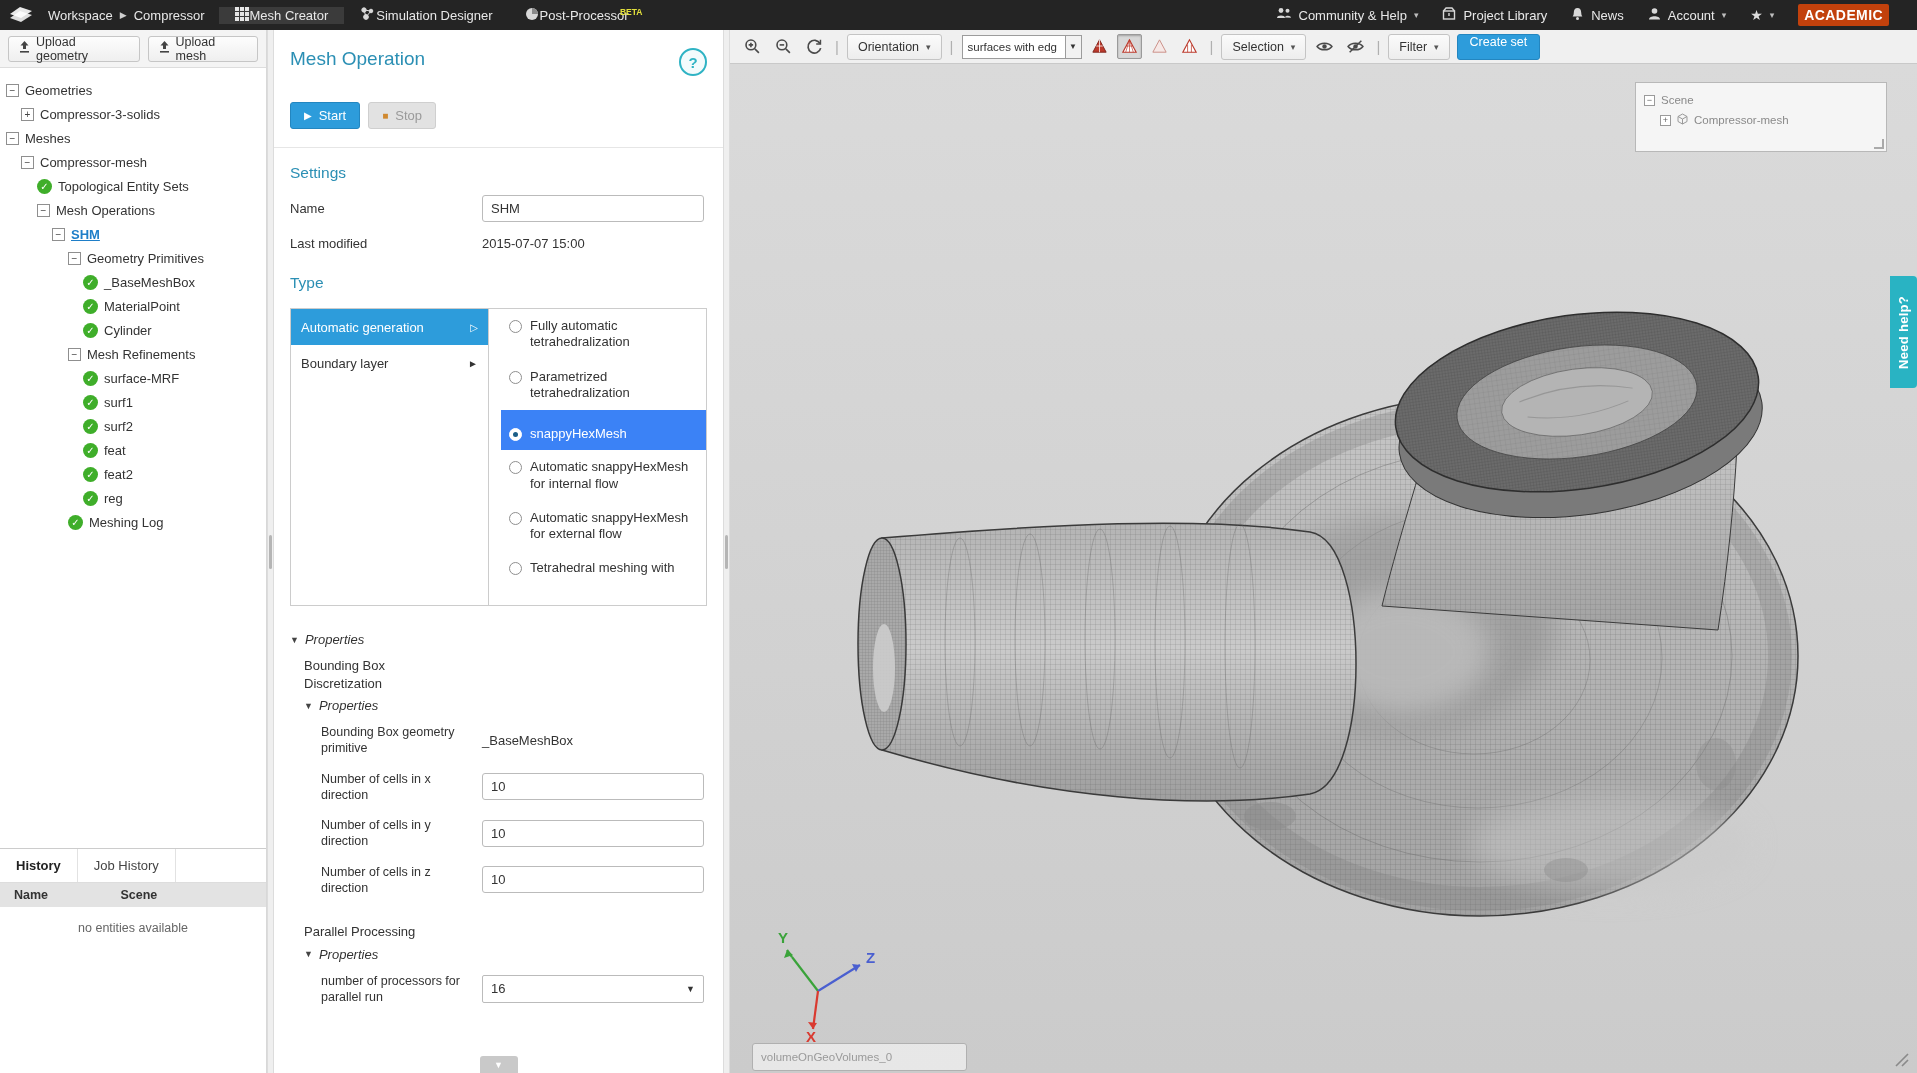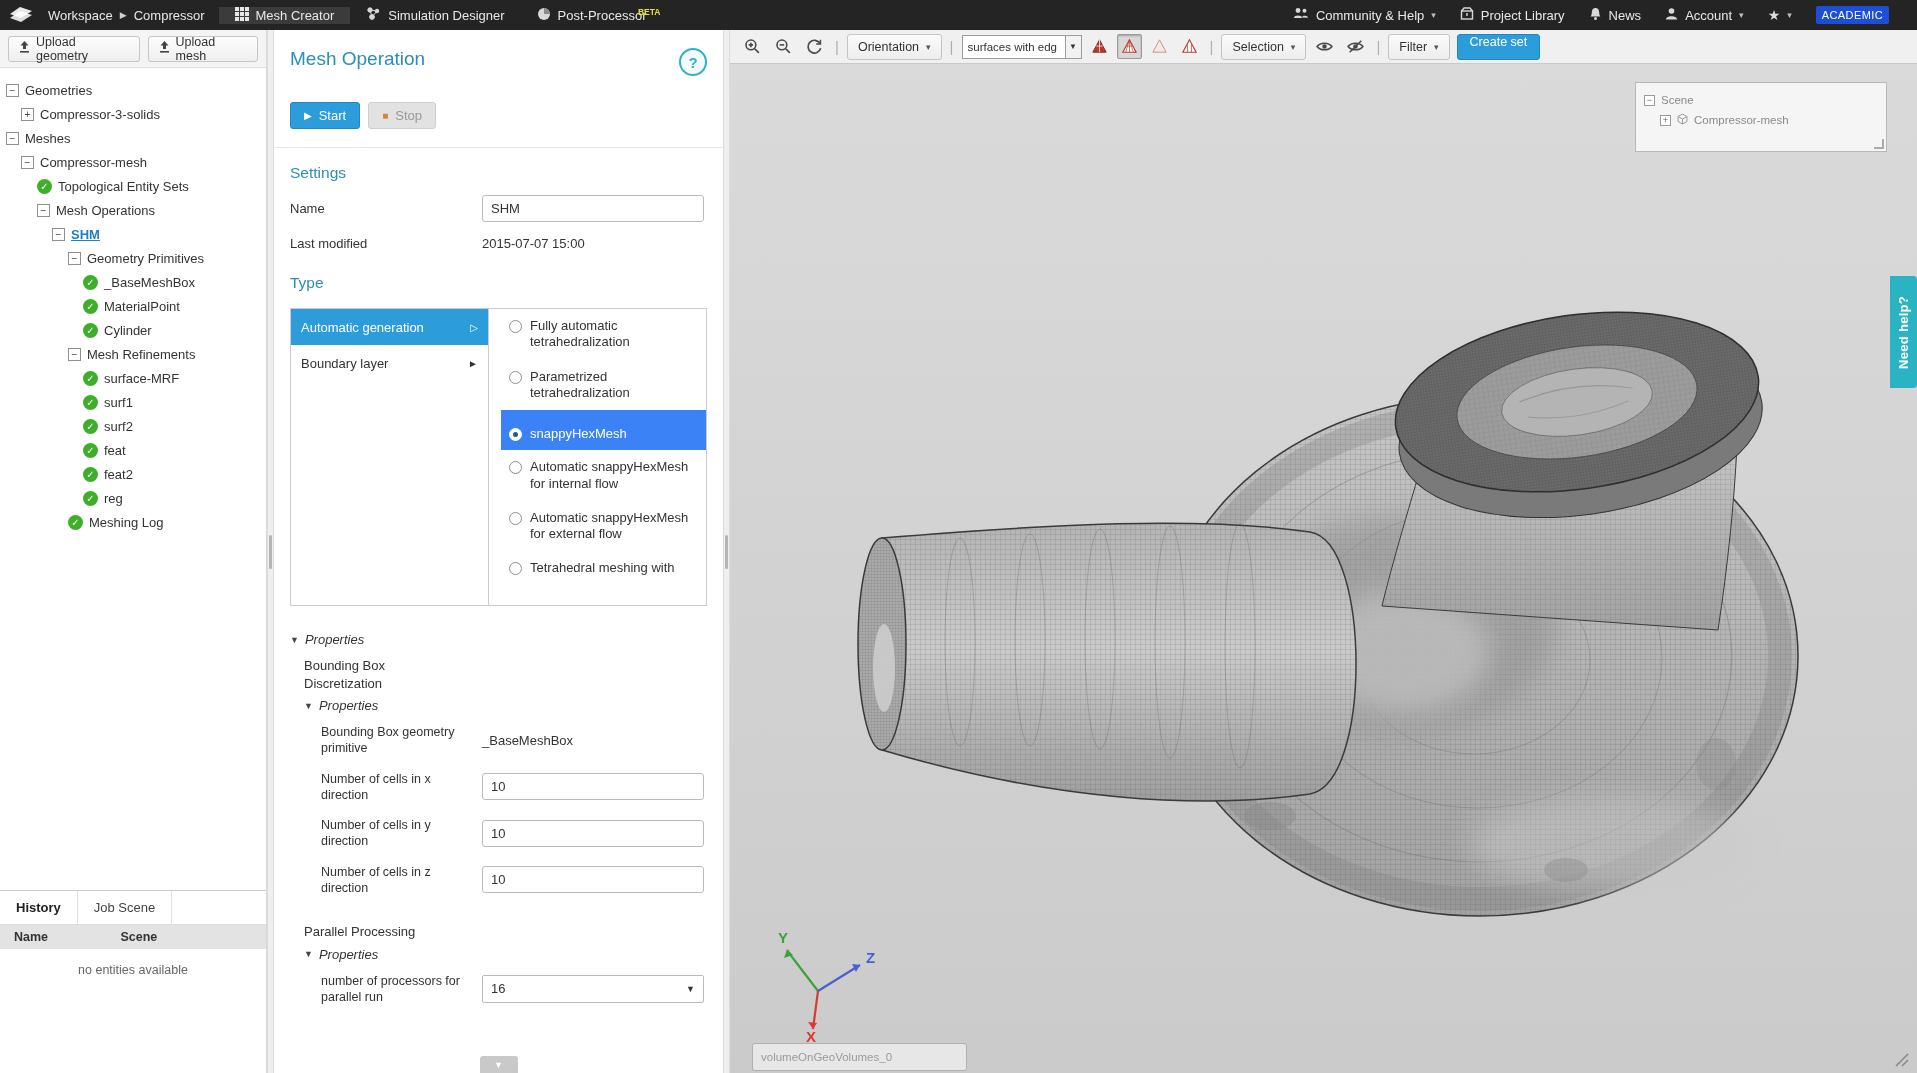--- a/index.html
+++ b/index.html
@@ -4,27 +4,27 @@
 <style>
   * { margin:0; padding:0; box-sizing:border-box; }
   html,body { width:1917px; height:1073px; overflow:hidden; font-family:"Liberation Sans", sans-serif; background:#fff; }
 
   
   #topbar { position:absolute; top:0; left:0; right:0; height:30px; background:#242424; display:flex; align-items:center; color:#e8e8e8; font-size:13px; z-index:50; }
   .tb-left { display:flex; align-items:center; }
   .logo { display:flex; align-items:center; padding:0 10px 0 8px; }
   .crumb { display:flex; align-items:center; gap:7px; padding:0 14px 0 4px; white-space:nowrap; }
   .crumb-arrow { font-size:9px; color:#cfcfcf; }
-  .tb-tab { display:flex; align-items:center; gap:7px; padding:0 16px; cursor:pointer; white-space:nowrap; position:relative; }
+  .tb-tab { display:flex; align-items:center; gap:1px; padding:0 16px; cursor:pointer; white-space:nowrap; position:relative; }
   .tb-tab.active { background:#3b3b3b; }
   .beta { position:absolute; top:0px; right:2px; font-size:8.5px; color:#e3e03c; font-weight:bold; }
   .tb-right { margin-left:auto; display:flex; align-items:center; gap:24px; padding-right:28px; }
   .tb-item { display:flex; align-items:center; gap:7px; white-space:nowrap; cursor:pointer; }
   .caret { font-size:9px; color:#bdbdbd; }
-  .academic { background:#1d4ed8; color:#fff; font-size:11px; font-weight:normal; padding:3px 6px; border-radius:2px; letter-spacing:.4px; }
+  .academic { background:#c2410c; color:#fff; font-size:14px; font-weight:bold; padding:3px 6px; border-radius:2px; letter-spacing:.4px; }
   .tb-star { font-size:14px; color:#ddd; }
 
   
   #sidebar { position:absolute; top:30px; left:0; width:267px; bottom:0; background:#fff; border-right:1px solid #d8d8d8; }
   .vresizer { position:absolute; top:30px; bottom:0; width:7px; background:#efefef; border-left:1px solid #dcdcdc; border-right:1px solid #dcdcdc; z-index:30; }
   #resizer-left { left:267px; }
   #resizer-right { left:723px; }
   .grip { position:absolute; top:50%; left:1px; width:3px; height:34px; background:#b5b5b5; border-radius:2px; transform:translateY(-50%); }
   #panel { position:absolute; top:30px; left:274px; width:449px; bottom:0; background:#fff; overflow:hidden; }
   #viewport { position:absolute; top:30px; left:730px; right:0; bottom:0; background:#d6d6d6; }
@@ -33,21 +33,21 @@
   .upload-bar { height:38px; background:#f4f4f4; border-bottom:1px solid #ddd; display:flex; align-items:center; gap:8px; padding:0 8px; }
   .upload-btn { display:flex; align-items:center; gap:6px; height:26px; padding:0 10px; font-size:12.5px; color:#333; background:linear-gradient(#fdfdfd,#efefef); border:1px solid #c6c6c6; border-radius:3px; cursor:pointer; }
   #tree { padding-top:10px; overflow:hidden; }
   .trow { display:flex; align-items:center; gap:6px; height:24px; font-size:13px; color:#333; cursor:pointer; white-space:nowrap; }
   .trow.l0 { padding-left:6px; } .trow.l1 { padding-left:21px; } .trow.l2 { padding-left:37px; }
   .trow.l3 { padding-left:52px; } .trow.l4 { padding-left:68px; } .trow.l5 { padding-left:83px; }
   .tbox { width:13px; height:13px; border:1px solid #8f8f8f; background:#fff; color:#444; font-size:10px; line-height:11px; text-align:center; flex:0 0 13px; }
   .tcheck { width:15px; height:15px; border-radius:50%; background:#3fae2a; color:#fff; font-size:10px; line-height:15px; text-align:center; flex:0 0 15px; }
   .trow.selected .tlabel { color:#1e7ec8; font-weight:bold; text-decoration:underline; }
 
-  #history { position:absolute; bottom:0; left:0; right:0; height:183px; background:#fff; border-top:1px solid #ccc; }
+  #history { position:absolute; bottom:0; left:0; right:0; height:225px; background:#fff; border-top:1px solid #ccc; }
   .hist-tabs { display:flex; height:34px; border-bottom:1px solid #ddd; align-items:stretch; }
   .hist-tab { display:flex; align-items:center; padding:0 16px; font-size:13px; color:#444; border-right:1px solid #e2e2e2; cursor:pointer; }
   .hist-tab.active { font-weight:bold; color:#222; background:#fff; }
   .hist-head { display:grid; grid-template-columns:40% 60%; background:#e3e3e3; height:24px; align-items:center; font-size:12.5px; font-weight:bold; color:#333; }
   .hist-head div { padding-left:14px; }
   .hist-empty { text-align:center; font-size:12.5px; color:#666; padding-top:14px; }
 
   
   .panel-head { display:flex; justify-content:space-between; align-items:flex-start; padding:18px 16px 0 16px; }
   .panel-title { font-size:19px; color:#2b8fb4; }
@@ -318,21 +318,21 @@
       </div>
     <div class="trow l4">
         <span class="tcheck">✓</span>
         <span class="tlabel">Meshing Log</span>
       </div>
   </div>
 
   <div id="history">
     <div class="hist-tabs">
       <div class="hist-tab active">History</div>
-      <div class="hist-tab">Job Scene</div>
+      <div class="hist-tab">Job History</div>
     </div>
     <div class="hist-head">
       <div>Name</div>
       <div>Scene</div>
     </div>
     <div class="hist-empty">no entities available</div>
   </div>
 </div>
 
 <div class="vresizer" id="resizer-left">

